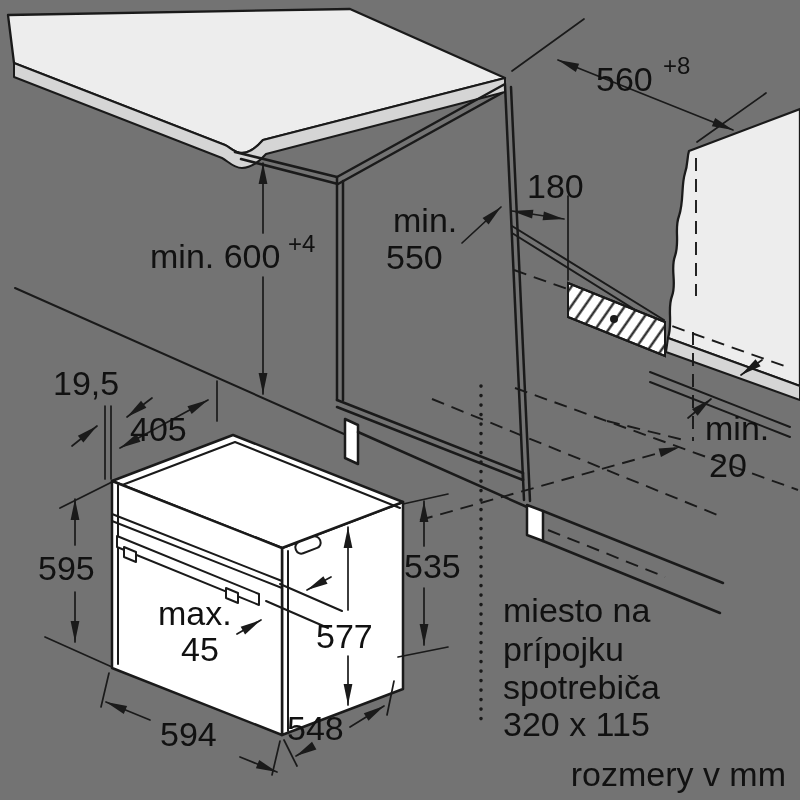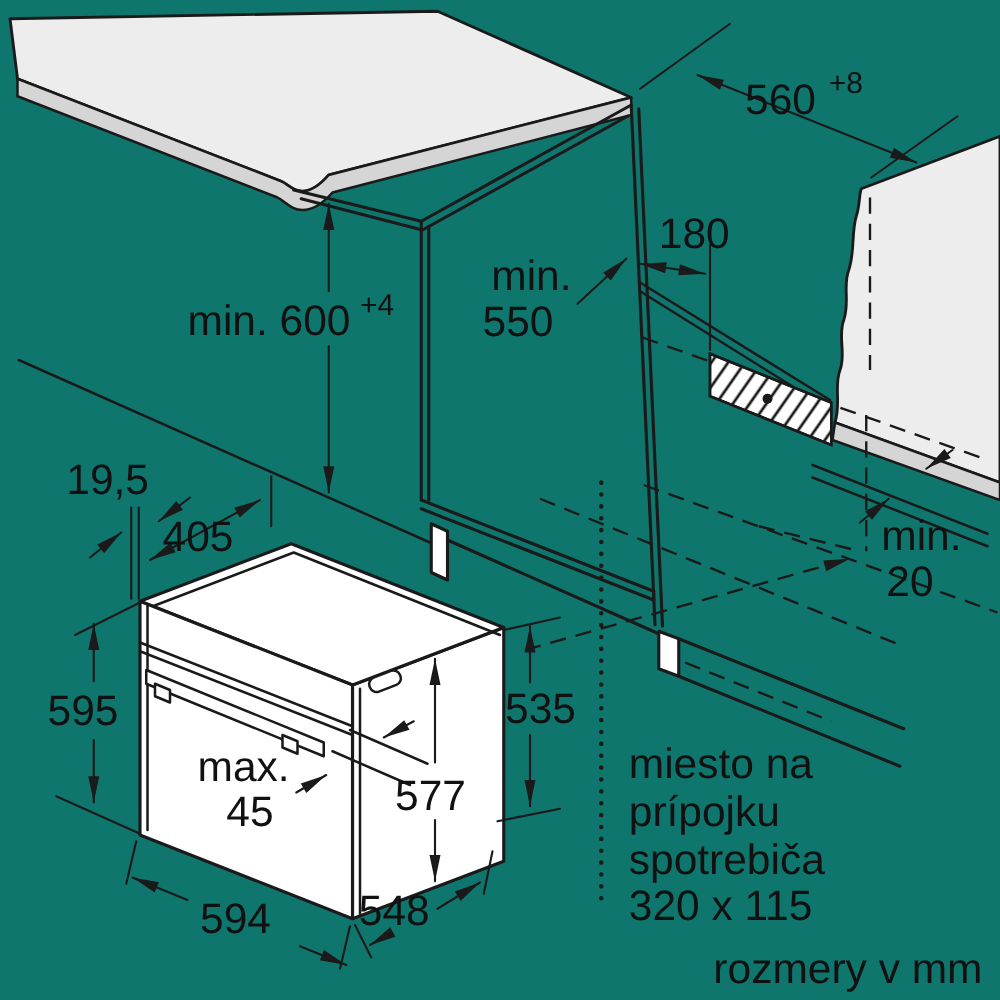--- a/index.html
+++ b/index.html
@@ -1,16 +1,16 @@
 <!DOCTYPE html>
 <html><head>
 <meta charset="utf-8">
 <style>
   html,body{margin:0;padding:0;background:#ffffff;}
-  #stage{width:800px;height:800px;background:#0f766e;position:relative;overflow:hidden;}
+  #stage{width:800px;height:800px;background:#737373;position:relative;overflow:hidden;}
   svg{display:block;}
   .o{stroke:#1a1a1a;stroke-width:2.5;fill:none;stroke-linecap:round;stroke-linejoin:round;}
   .o2{stroke:#1a1a1a;stroke-width:2;fill:none;stroke-linecap:round;stroke-linejoin:round;}
   .fillw{fill:#ffffff;}
   .d{stroke:#1a1a1a;stroke-width:1.9;fill:none;stroke-dasharray:13 8;stroke-linecap:butt;}
   .t{stroke:#1a1a1a;stroke-width:1.7;fill:none;stroke-linecap:round;}
   .dot{stroke:#1a1a1a;stroke-width:3.6;fill:none;stroke-linecap:round;stroke-dasharray:0.1 9.4;}
   .surface{fill:#ededed;stroke:#1a1a1a;stroke-width:2.3;stroke-linejoin:round;}
   .edgefill{fill:#d5d5d5;stroke:#1a1a1a;stroke-width:2;stroke-linejoin:round;}
   .lbl{font-family:"Liberation Sans","DejaVu Sans",sans-serif;font-size:34px;fill:#111111;}

